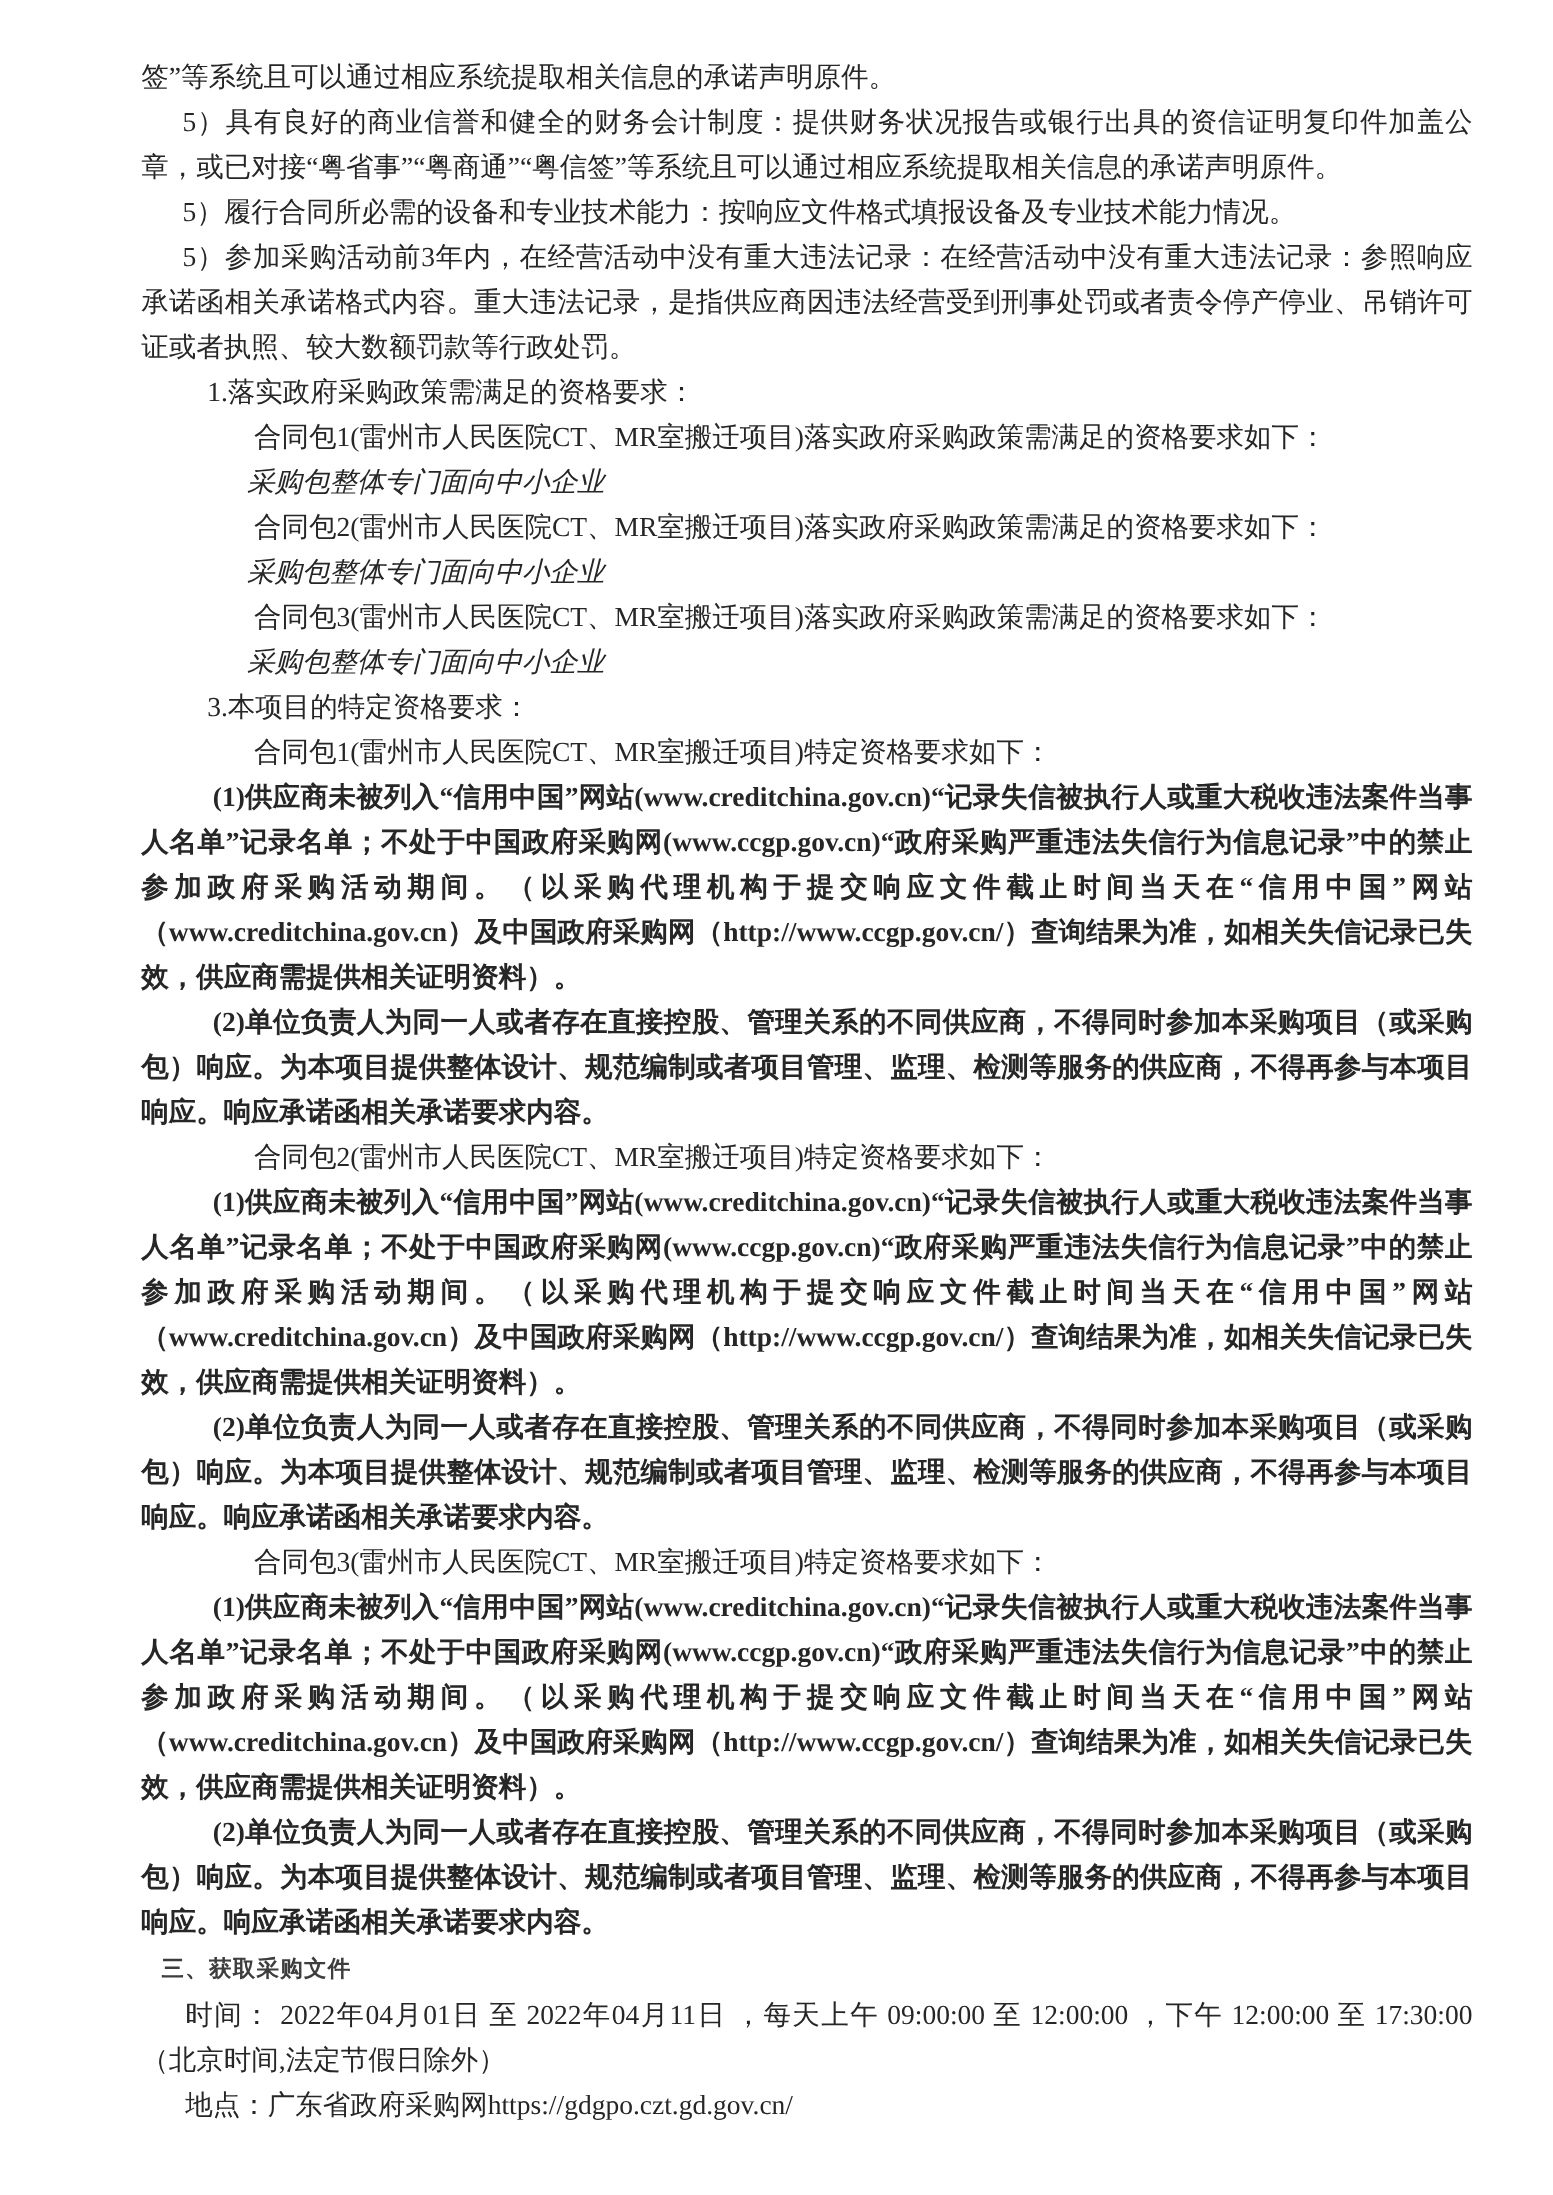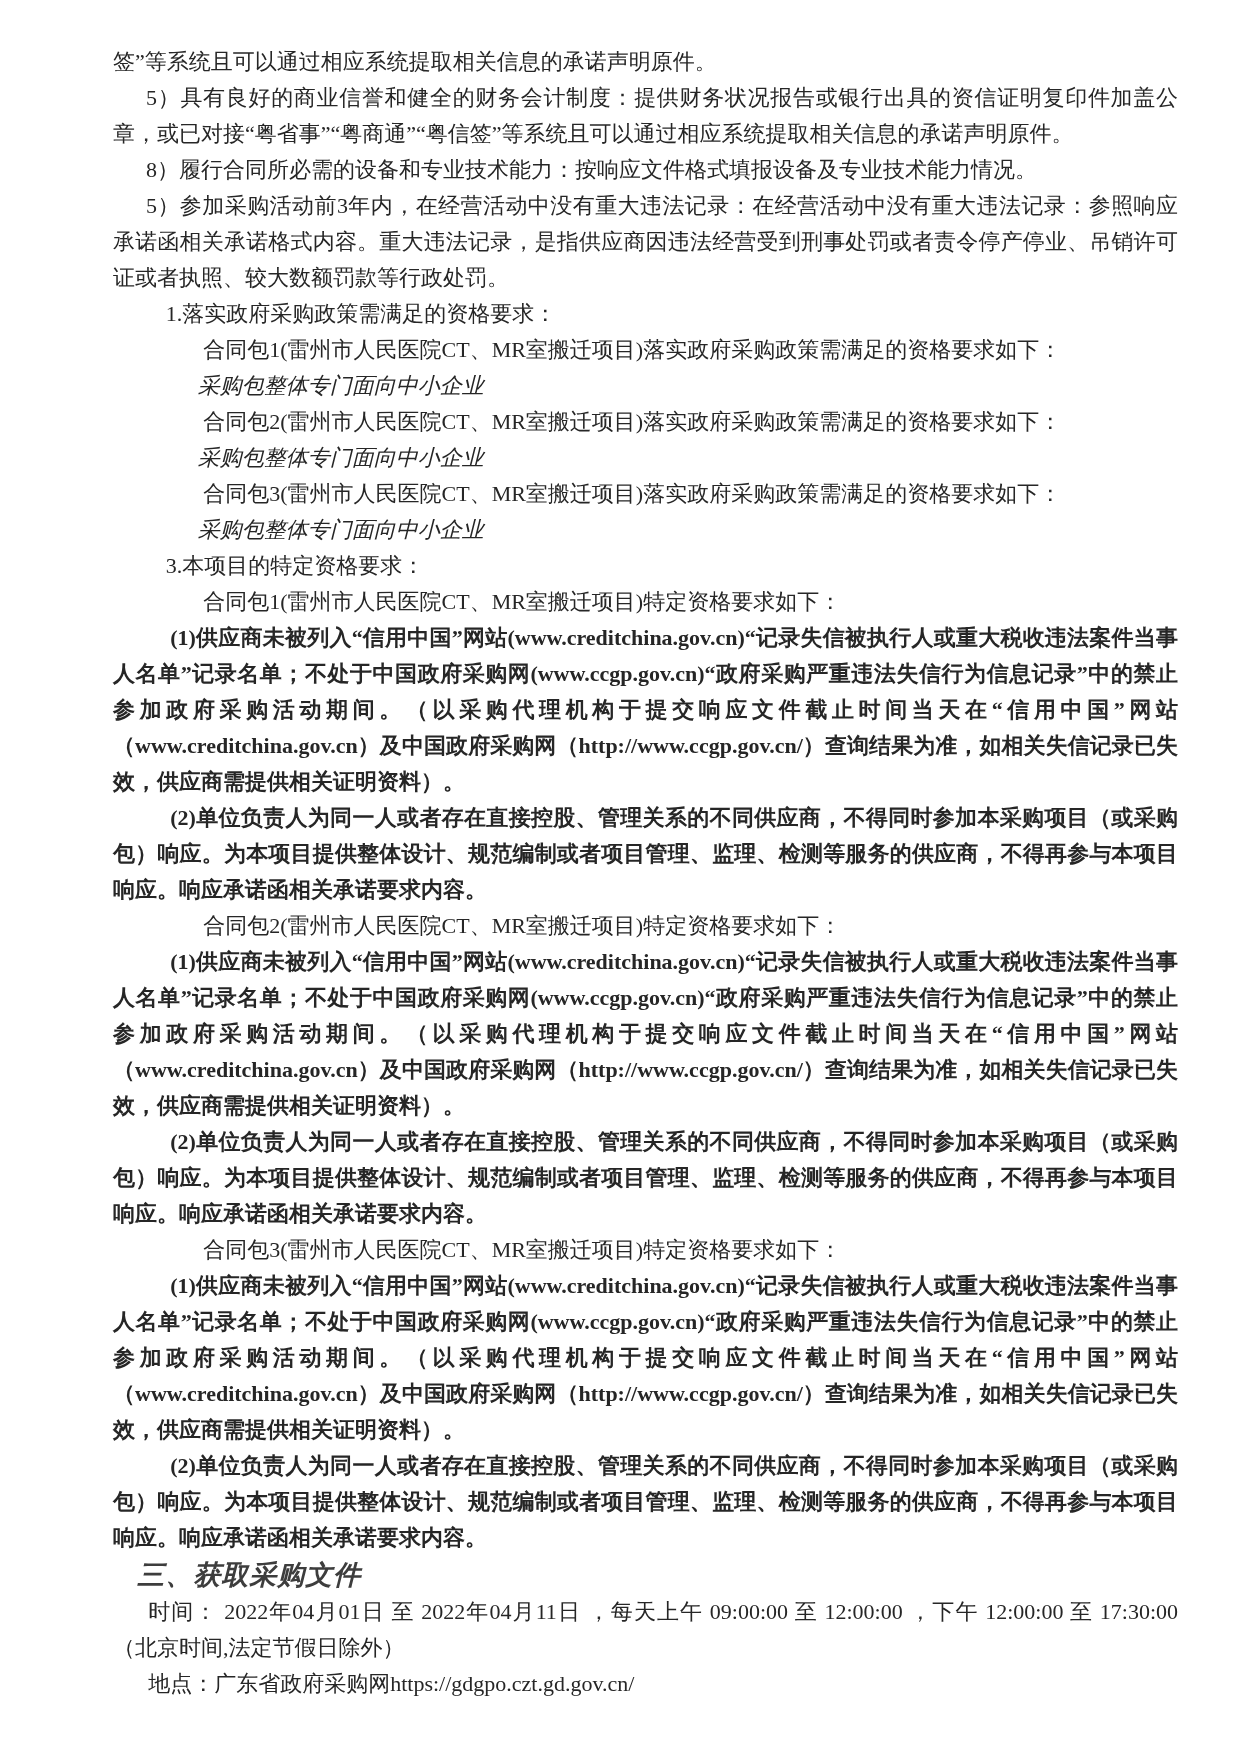--- a/index.html
+++ b/index.html
@@ -27,38 +27,37 @@
     overflow-wrap: anywhere;
   }
   .cont   { text-indent: 0; }
   .clause { text-indent: 1.5em; }
   .item   { text-indent: 2.4em; }
   .pkg    { text-indent: 4.1em; }
   .sme    { text-indent: 3.85em; font-style: italic; }
   .req    { text-indent: 2.6em; font-weight: bold; }
   .meta   { text-indent: 1.6em; }
   .section-heading {
-    font-size: 27px;
+    font-size: 18px;
     font-weight: bold;
     color: var(--heading);
     line-height: 38px;
     margin: 10px 0 5px 0;
     text-indent: 0.9em;
     text-align: left;
     letter-spacing: 1px;
-    font-style: italic;
   }
 </style>
 </head>
 <body>
 
 <div class="page">
   <p class="cont">签”等系统且可以通过相应系统提取相关信息的承诺声明原件。</p>
   <p class="clause">5）具有良好的商业信誉和健全的财务会计制度：提供财务状况报告或银行出具的资信证明复印件加盖公章，或已对接“粤省事”“粤商通”“粤信签”等系统且可以通过相应系统提取相关信息的承诺声明原件。</p>
-  <p class="clause">8）履行合同所必需的设备和专业技术能力：按响应文件格式填报设备及专业技术能力情况。</p>
+  <p class="clause">5）履行合同所必需的设备和专业技术能力：按响应文件格式填报设备及专业技术能力情况。</p>
   <p class="clause">5）参加采购活动前3年内，在经营活动中没有重大违法记录：在经营活动中没有重大违法记录：参照响应承诺函相关承诺格式内容。重大违法记录，是指供应商因违法经营受到刑事处罚或者责令停产停业、吊销许可证或者执照、较大数额罚款等行政处罚。</p>
   <p class="item">1.落实政府采购政策需满足的资格要求：</p>
   <p class="pkg">合同包1(雷州市人民医院CT、MR室搬迁项目)落实政府采购政策需满足的资格要求如下：</p>
   <p class="sme">采购包整体专门面向中小企业</p>
   <p class="pkg">合同包2(雷州市人民医院CT、MR室搬迁项目)落实政府采购政策需满足的资格要求如下：</p>
   <p class="sme">采购包整体专门面向中小企业</p>
   <p class="pkg">合同包3(雷州市人民医院CT、MR室搬迁项目)落实政府采购政策需满足的资格要求如下：</p>
   <p class="sme">采购包整体专门面向中小企业</p>
   <p class="item">3.本项目的特定资格要求：</p>
   <p class="pkg">合同包1(雷州市人民医院CT、MR室搬迁项目)特定资格要求如下：</p>

